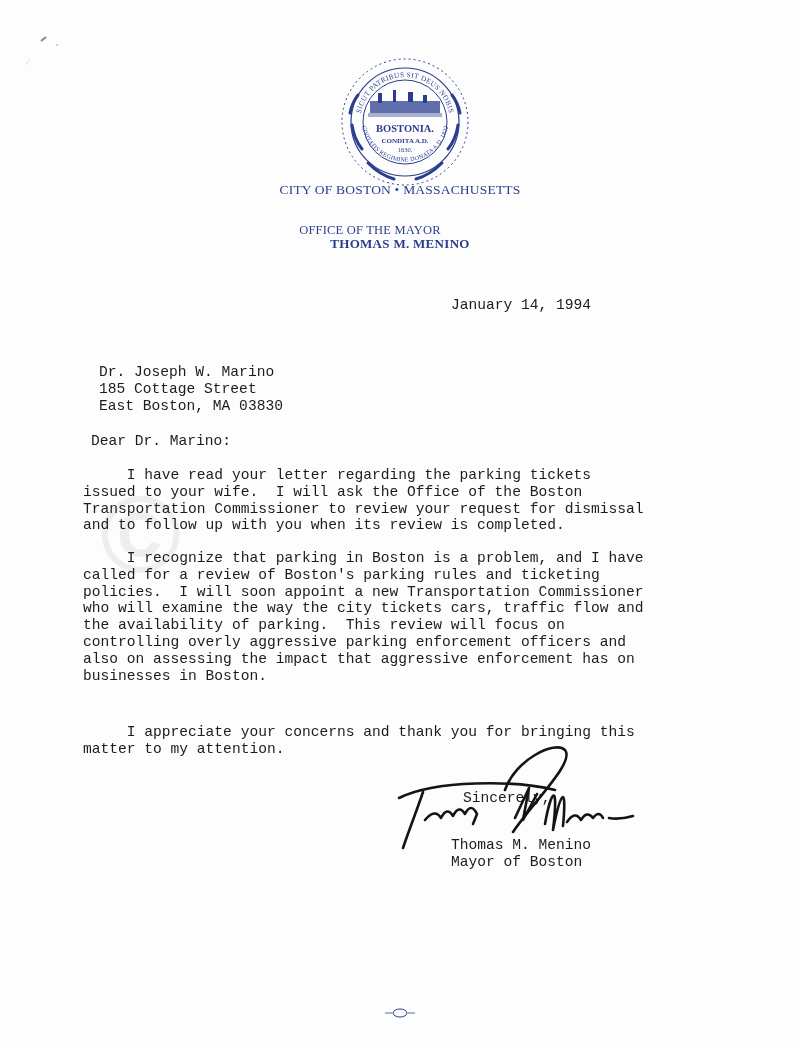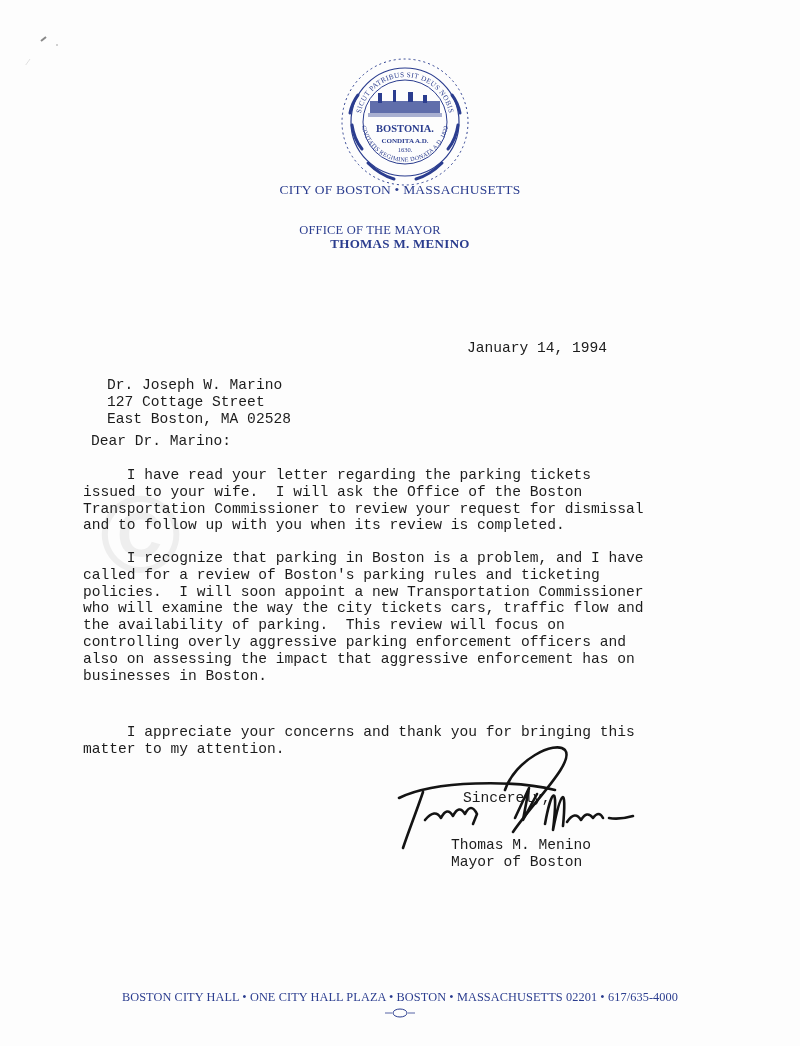--- a/index.html
+++ b/index.html
@@ -9,22 +9,22 @@
   }
   .page { position:absolute; left:0; top:0; width:800px; height:1046px; background:#fdfdfd; }
   .blue { color:#2b3d8f; }
   .serif { font-family:"Liberation Serif", "DejaVu Serif", serif; }
   .abs { position:absolute; }
   .seal { left:338px; top:55px; width:134px; height:134px; }
   .city-line { left:0; width:800px; top:182px; text-align:center; font-size:13.5px; letter-spacing:0.2px; }
   .office { left:0; width:740px; top:223px; text-align:center; font-size:12.5px; letter-spacing:0.2px; }
   .mayor-name { left:0; width:800px; top:236px; text-align:center; font-size:13px; font-weight:bold; letter-spacing:0.3px; }
   .mono { font-size:14.6px; color:#1c1c1c; line-height:16.8px; white-space:pre; }
-  .date { left:467px; top:297px;margin-top:43px; }
-  .addr { left:107px; top:364px;margin-top:13px; }
+  .date { left:451px; top:297px; }
+  .addr { left:99px; top:364px; }
   .salute { left:91px; top:433px;text-align:right; }
   .para { left:83px; }
   .p1 { top:467px; }
   .p2 { top:550px; }
   .p3 { top:692px;margin-top:32px; }
   .closing { left:451px; top:790px;margin-left:12px; }
   .signame { left:451px; top:837px; }
   .footer { left:0; width:800px; top:990px; text-align:center; font-size:12.3px; letter-spacing:0.1px; }
   .union { left:383px; top:1008px; width:34px; height:10px; }
   .signature { left:395px; top:740px; width:250px; height:120px; }
@@ -83,21 +83,21 @@
   </svg>
 
   <div class="abs city-line serif blue">CITY OF BOSTON • MASSACHUSETTS</div>
   <div class="abs office serif blue">OFFICE OF THE MAYOR</div>
   <div class="abs mayor-name serif blue">THOMAS M. MENINO</div>
 
   <div class="abs watermark">©</div>
 
   <div class="abs mono date">January 14, 1994</div>
 
-  <div class="abs mono addr"><div>Dr. Joseph W. Marino</div><div>127 Cottage Street</div><div>East Boston, MA 02528</div></div>
+  <div class="abs mono addr"><div>Dr. Joseph W. Marino</div><div>185 Cottage Street</div><div>East Boston, MA 03830</div></div>
 
   <div class="abs mono salute">Dear Dr. Marino:</div>
 
   <div class="abs mono para p1">     I have read your letter regarding the parking tickets
 issued to your wife.  I will ask the Office of the Boston
 Transportation Commissioner to review your request for dismissal
 and to follow up with you when its review is completed.</div>
   <div class="abs mono para p2">     I recognize that parking in Boston is a problem, and I have
 called for a review of Boston's parking rules and ticketing
 policies.  I will soon appoint a new Transportation Commissioner
@@ -118,20 +118,19 @@
       <path d="M28 52 C22 70, 14 90, 8 108"></path>
       <path d="M30 80 q10 -12 16 -2 q6 -12 12 -2 q6 -12 12 -2 q6 -12 12 0 l-4 10"></path>
       <path d="M110 50 C120 20, 160 0, 170 10 C180 22, 140 60, 118 92"></path>
       <path d="M120 78 l14 -30 l-6 32 l14 -26"></path>
       <path d="M150 84 C156 50, 164 40, 158 90 C166 50, 172 44, 168 86"></path>
       <path d="M172 82 q8 -12 14 -2 q6 -10 12 -2 q6 -8 10 0"></path>
       <path d="M214 78 q10 2 24 -2"></path>
     </g>
   </svg>
 
-  <div class="abs footer serif blue">BOSTON CITY HALL • ONE CITY HALL PLAZA • BOSTON • MASSACHUSETTS 02201 • 617/635-4000</div>
   <svg class="abs union" viewBox="0 0 34 10">
     <ellipse cx="17" cy="5" rx="7" ry="4" fill="none" stroke="#2b3d8f" stroke-width="1"></ellipse>
     <line x1="2" y1="5" x2="9" y2="5" stroke="#2b3d8f" stroke-width="0.8"></line>
     <line x1="25" y1="5" x2="32" y2="5" stroke="#2b3d8f" stroke-width="0.8"></line>
   </svg>
 
 </div>
 
 </body></html>

